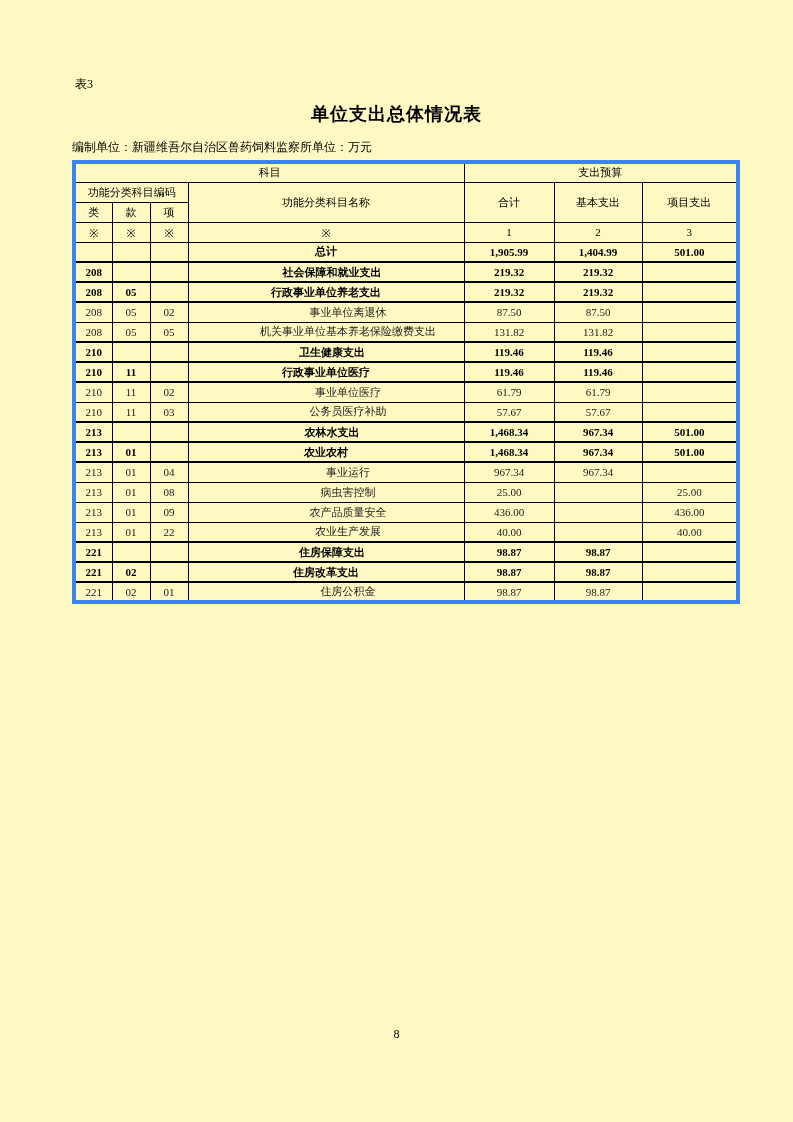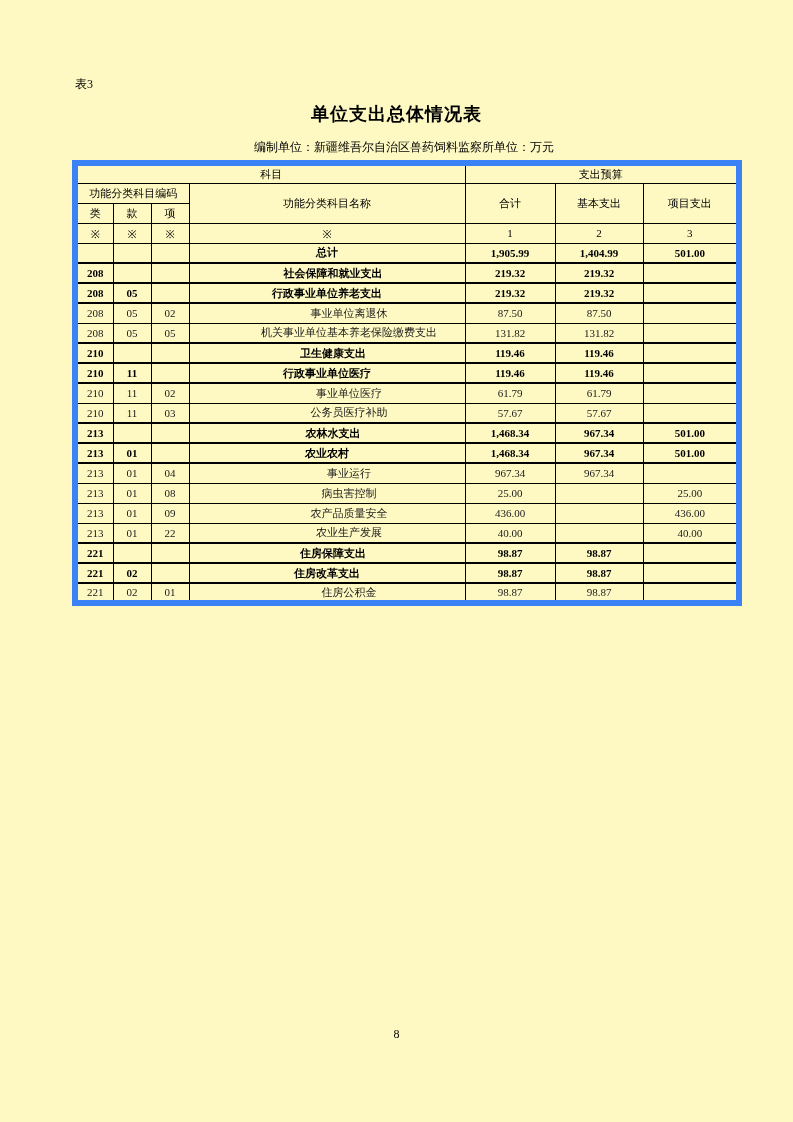--- a/index.html
+++ b/index.html
@@ -29,37 +29,37 @@
     font-size: 18px;
     font-weight: bold;
     letter-spacing: 1px;
   }
   .meta-row {
     position: absolute;
     top: 139px;
     left: 72px;
     width: 664px;
     display: flex;
-    justify-content: center;
+    justify-content: flex-start;
     font-size: 12px;
     font-family: Liberation Serif, serif;
   }
   table.budget {
     position: absolute;
     top: 160px;
     left: 72px;
     width: 664px;
     border-collapse: collapse;
     table-layout: fixed;
     font-size: 11px;
   }
   table.budget, table.budget th, table.budget td {
     border: 1px solid #000;
   }
-  table.budget { border: 6px solid #3b82f6; }
+  table.budget { border: 4px solid #3b82f6; }
   table.budget th, table.budget td {
     height: 20px;
     padding: 0 3px;
     font-weight: normal;
     text-align: center;
     overflow: hidden;
     white-space: nowrap;
   }
   td.num { text-align: right; padding-right: 4px; }
   td.name { text-align: left; }

